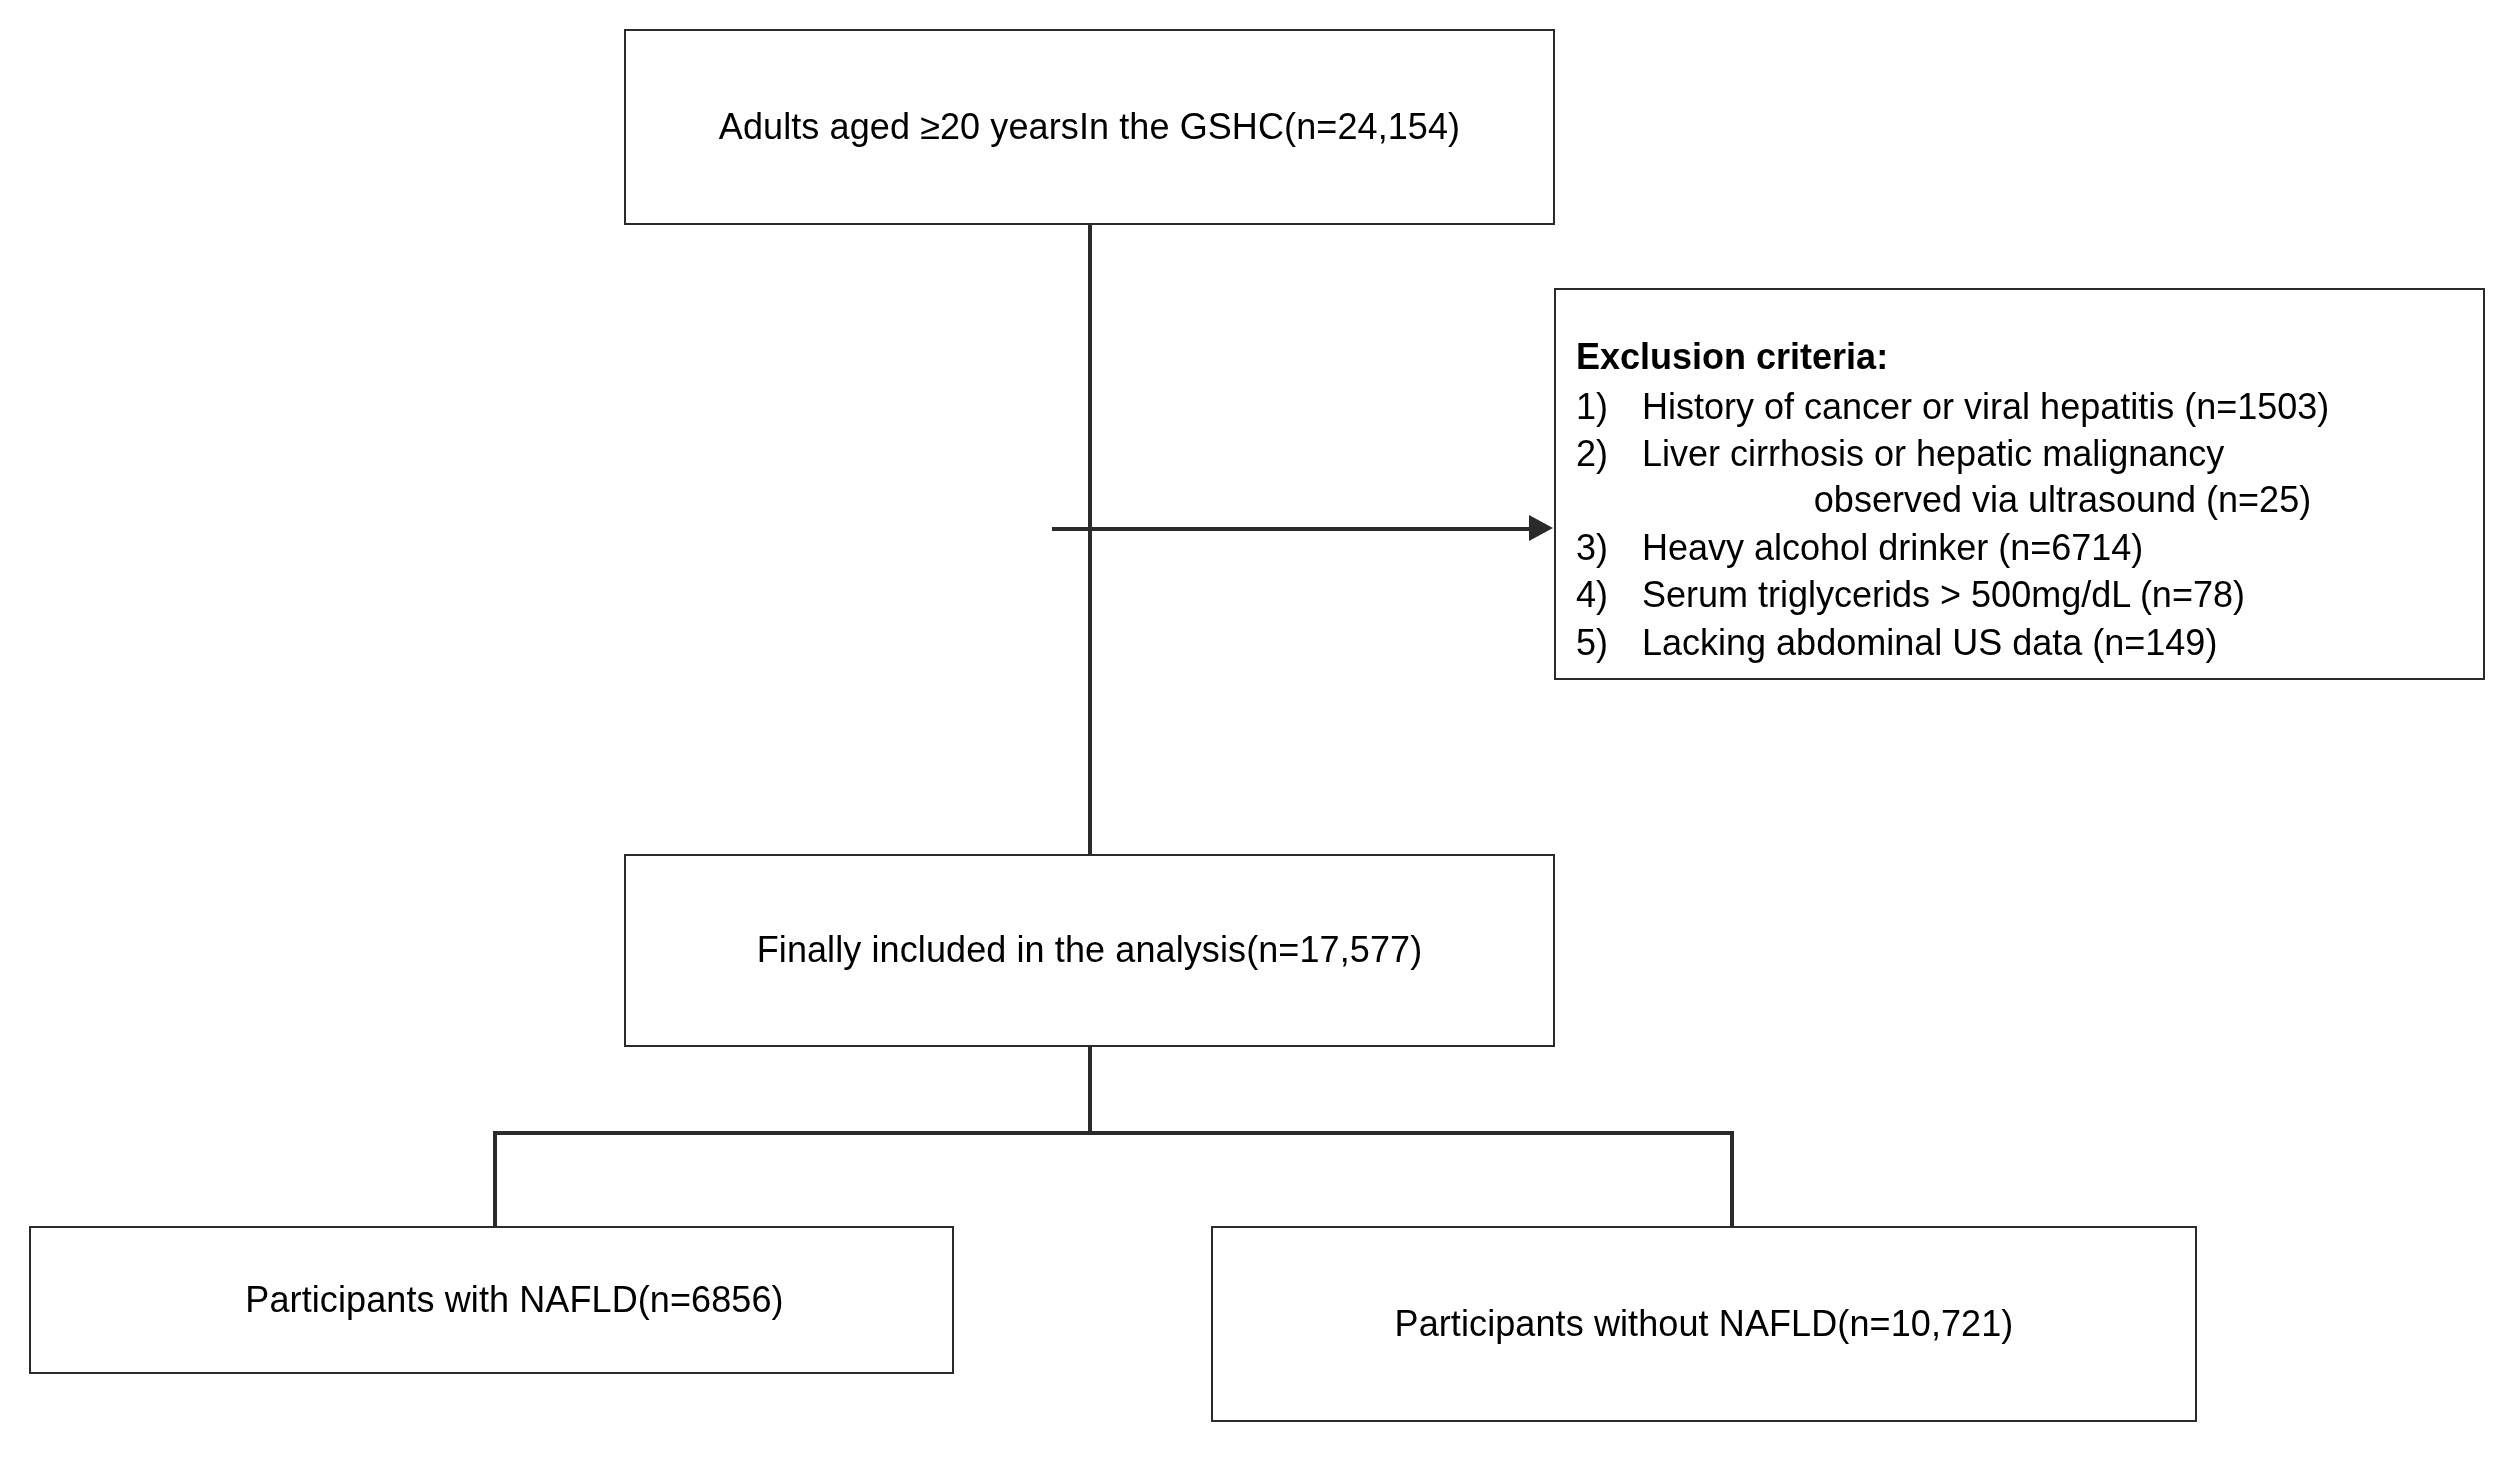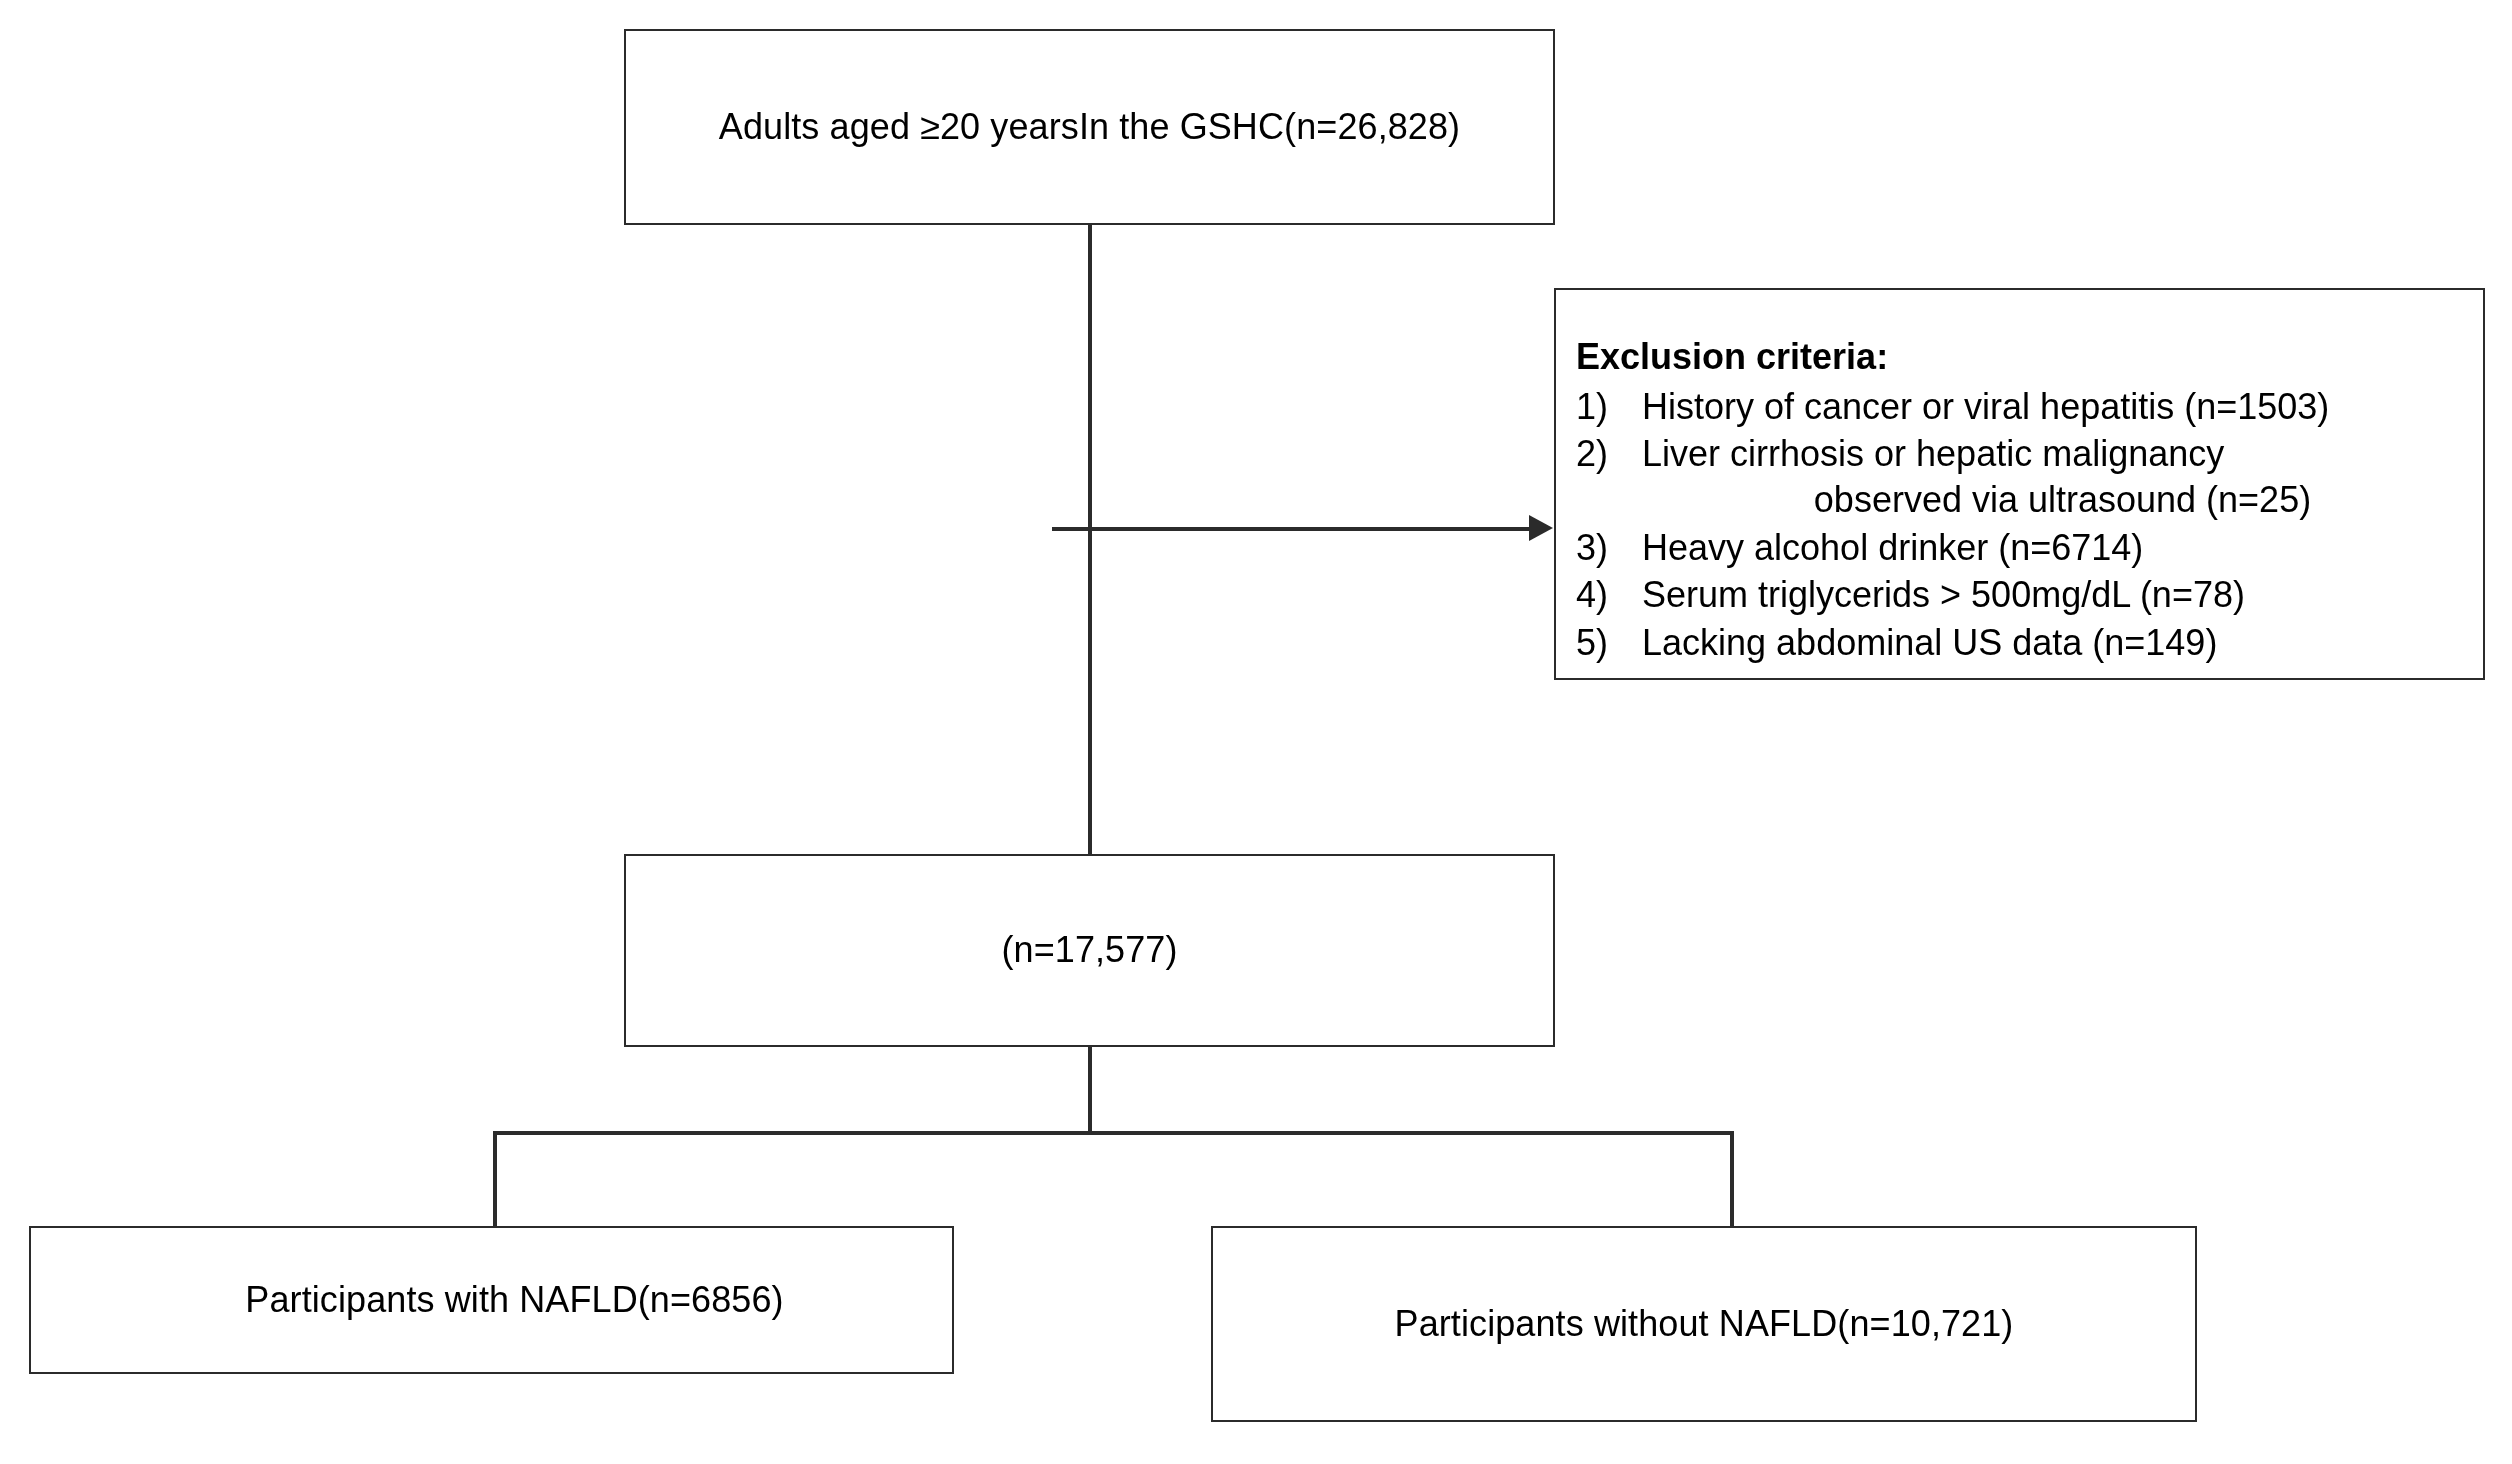--- a/index.html
+++ b/index.html
@@ -114,21 +114,21 @@
   <div class="conn h" id="conn-excl-h"></div>
   <div class="arrowhead"></div>
   <div class="conn v" id="conn-included-down"></div>
   <div class="conn h" id="conn-split-bar"></div>
   <div class="conn v" id="conn-drop-left"></div>
   <div class="conn v" id="conn-drop-right"></div>
 
   <div class="box" id="box-source">
     <span class="line">Adults aged ≥20 years</span>
     <span class="line">In the GSHC</span>
-    <span class="line">(n=26,828)</span>
+    <span class="line">(n=24,154)</span>
   </div>
 
   <div class="box" id="box-exclusion">
     <div class="excl-title">Exclusion criteria:</div>
     <ul class="excl-list">
       <li class="excl-item">
         <span class="excl-num">1)</span>
         <span class="excl-text">History of cancer or viral  hepatitis (n=1503)</span>
       </li>
       <li class="excl-item">
@@ -147,20 +147,21 @@
         <span class="excl-text">Serum triglycerids &gt; 500mg/dL (n=78)</span>
       </li>
       <li class="excl-item">
         <span class="excl-num">5)</span>
         <span class="excl-text">Lacking abdominal US data (n=149)</span>
       </li>
     </ul>
   </div>
 
   <div class="box" id="box-included">
+    <span class="line">Finally included in the analysis</span>
     <span class="line">(n=17,577)</span>
   </div>
 
   <div class="box" id="box-nafld">
     <span class="line">Participants with  NAFLD</span>
     <span class="line">(n=6856)</span>
   </div>
 
   <div class="box" id="box-nonafld">
     <span class="line">Participants without  NAFLD</span>

